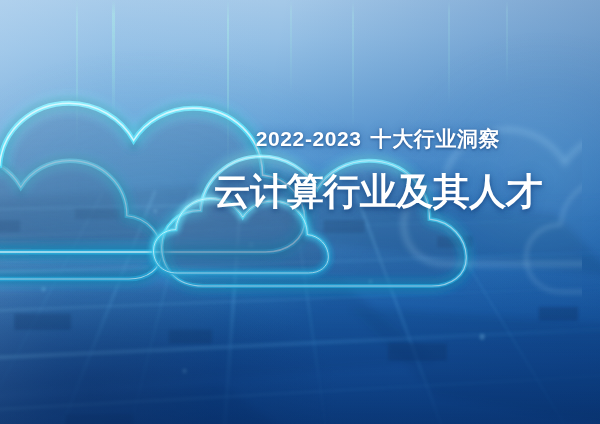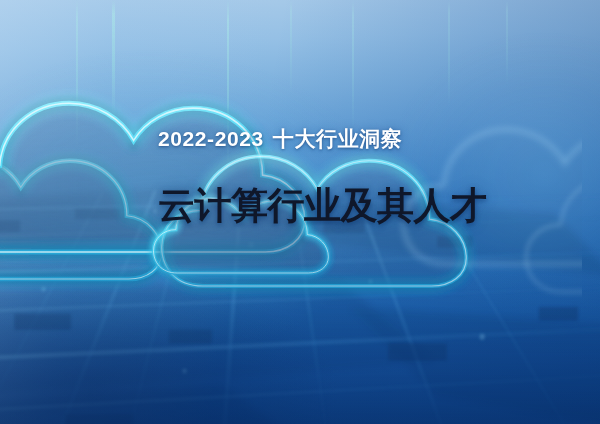--- a/index.html
+++ b/index.html
@@ -118,43 +118,43 @@
   .clouds {
     position: absolute;
     inset: 0;
     overflow: hidden;
   }
   .clouds svg { position: absolute; display: block; }
 
   
   .text-block {
     position: absolute;
-    right: 22px;
+    right: 12px;
     top: 128px;
     width: 420px;
-    text-align: left;
+    text-align: center;
     z-index: 8;
   }
 
   .subtitle {
     color: #ffffff;
     font-size: 21px;
     font-weight: bold;
     letter-spacing: 0.6px;
     line-height: 1;
     white-space: nowrap;
     text-shadow:
       0 1px 3px rgba(8, 44, 100, 0.55),
       0 0 10px rgba(20, 70, 140, 0.40);
   }
   .subtitle .sep { display: inline-block; width: 9px; }
 
   .title {
-    margin-top: 34px;
-    color: #0f172a;
+    margin-top: 20px;
+    color: #ffffff;
     font-size: 37px;
     font-weight: bold;
     line-height: 1.26;
     letter-spacing: -0.5px;
     white-space: nowrap;
     text-shadow:
       0 2px 5px rgba(8, 44, 100, 0.55),
       0 0 14px rgba(16, 64, 130, 0.45);
   }
   .title-line { display: block; }

